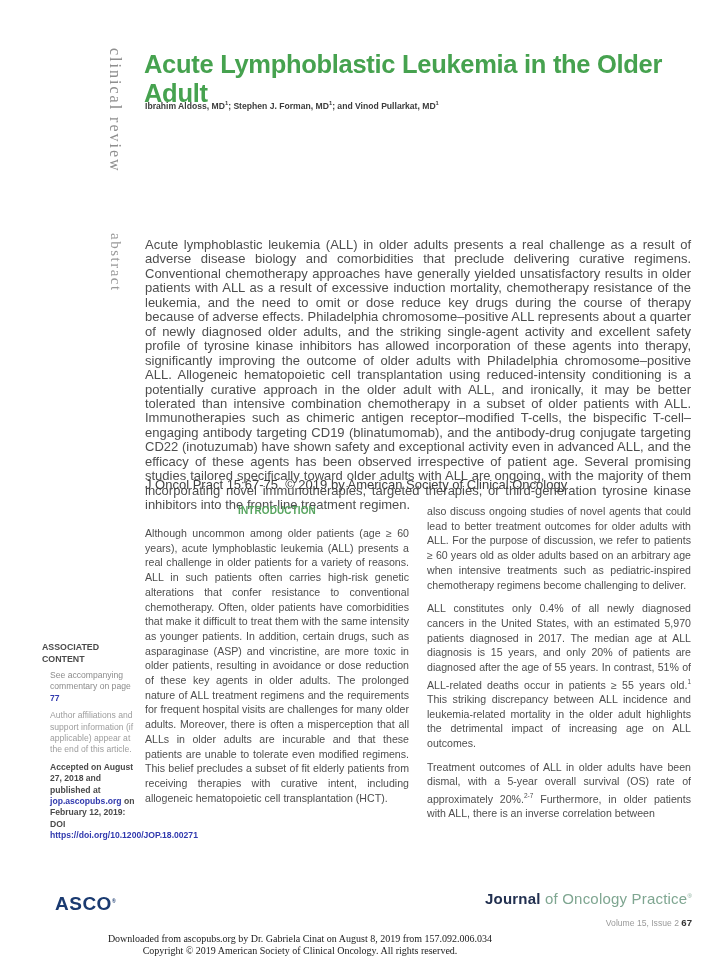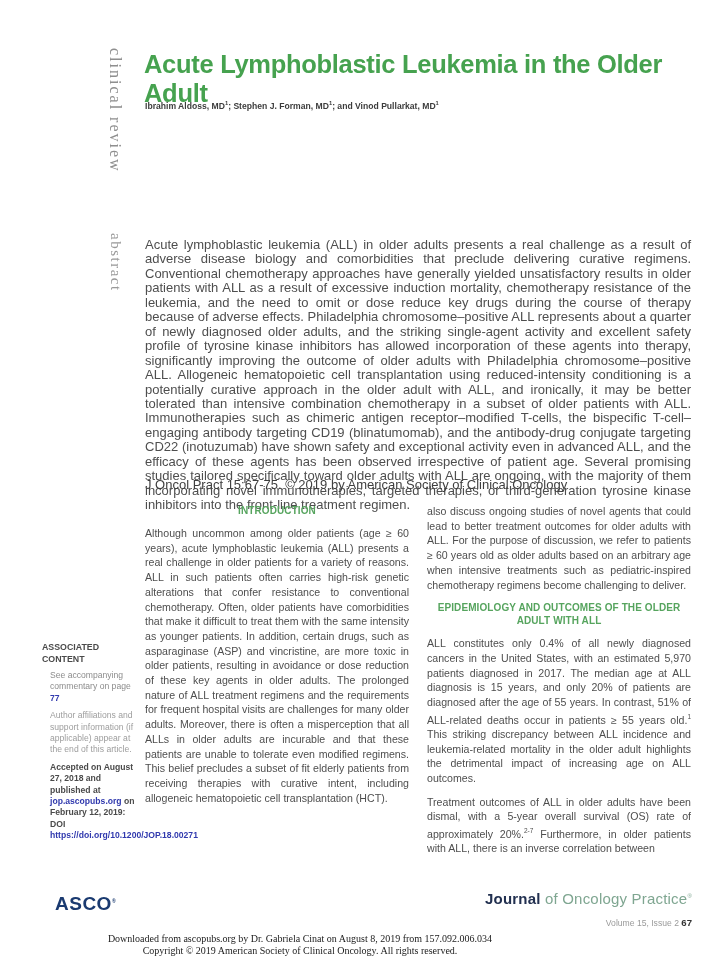--- a/index.html
+++ b/index.html
@@ -66,21 +66,20 @@
   <div class="abstract">Acute lymphoblastic leukemia (ALL) in older adults presents a real challenge as a result of adverse disease biology and comorbidities that preclude delivering curative regimens. Conventional chemotherapy approaches have generally yielded unsatisfactory results in older patients with ALL as a result of excessive induction mortality, chemotherapy resistance of the leukemia, and the need to omit or dose reduce key drugs during the course of therapy because of adverse effects. Philadelphia chromosome–positive ALL represents about a quarter of newly diagnosed older adults, and the striking single-agent activity and excellent safety profile of tyrosine kinase inhibitors has allowed incorporation of these agents into therapy, significantly improving the outcome of older adults with Philadelphia chromosome–positive ALL. Allogeneic hematopoietic cell transplantation using reduced-intensity conditioning is a potentially curative approach in the older adult with ALL, and ironically, it may be better tolerated than intensive combination chemotherapy in a subset of older patients with ALL. Immunotherapies such as chimeric antigen receptor–modified T-cells, the bispecific T-cell–engaging antibody targeting CD19 (blinatumomab), and the antibody-drug conjugate targeting CD22 (inotuzumab) have shown safety and exceptional activity even in advanced ALL, and the efficacy of these agents has been observed irrespective of patient age. Several promising studies tailored specifically toward older adults with ALL are ongoing, with the majority of them incorporating novel immunotherapies, targeted therapies, or third-generation tyrosine kinase inhibitors into the front-line treatment regimen.</div>
   <div class="citation">J Oncol Pract 15:67-75. © 2019 by American Society of Clinical Oncology</div>
 
   <div class="columns">
     <div class="col">
       <p class="sect-head">INTRODUCTION</p>
       <p>Although uncommon among older patients (age ≥ 60 years), acute lymphoblastic leukemia (ALL) presents a real challenge in older patients for a variety of reasons. ALL in such patients often carries high-risk genetic alterations that confer resistance to conventional chemotherapy. Often, older patients have comorbidities that make it difficult to treat them with the same intensity as younger patients. In addition, certain drugs, such as asparaginase (ASP) and vincristine, are more toxic in older patients, resulting in avoidance or dose reduction of these key agents in older adults. The prolonged nature of ALL treatment regimens and the requirements for frequent hospital visits are challenges for many older adults. Moreover, there is often a misperception that all ALLs in older adults are incurable and that these patients are unable to tolerate even modified regimens. This belief precludes a subset of fit elderly patients from receiving therapies with curative intent, including allogeneic hematopoietic cell transplantation (HCT).</p>
     </div>
     <div class="col">
       <p>also discuss ongoing studies of novel agents that could lead to better treatment outcomes for older adults with ALL. For the purpose of discussion, we refer to patients ≥ 60 years old as older adults based on an arbitrary age when intensive treatments such as pediatric-inspired chemotherapy regimens become challenging to deliver.</p>
-      <p class="sect-head epi-head">EPIDEMIOLOGY AND OUTCOMES OF THE OLDER ADULT WITH ALL</p>
       <p><span>ALL constitutes only 0.4% of all newly diagnosed cancers in the United States, with an estimated 5,970 patients diagnosed in 2017. The median age at ALL diagnosis is 15 years, and only 20% of patients are diagnosed after the age of 55 years. In contrast, 51% of ALL-related deaths occur in patients ≥ 55 years old.</span><sup>1</sup><span> This striking discrepancy between ALL incidence and leukemia-related mortality in the older adult highlights the detrimental impact of increasing age on ALL outcomes.</span></p>
       <p><span>Treatment outcomes of ALL in older adults have been dismal, with a 5-year overall survival (OS) rate of approximately 20%.</span><sup>2-7</sup><span> Furthermore, in older patients with ALL, there is an inverse correlation between</span></p>
     </div>
   </div>
 
   <div class="sidebar">
     <p class="head">ASSOCIATED CONTENT</p>
     <p><span>See accompanying commentary on page </span><span class="link">77</span></p>
     <p class="light">Author affiliations and support information (if applicable) appear at the end of this article.</p>
     <p class="accepted"><span>Accepted on August 27, 2018 and published at </span><span class="link">jop.ascopubs.org</span><span> on February 12, 2019: DOI </span><span class="link">https://doi.org/10.1200/JOP.18.00271</span></p>

